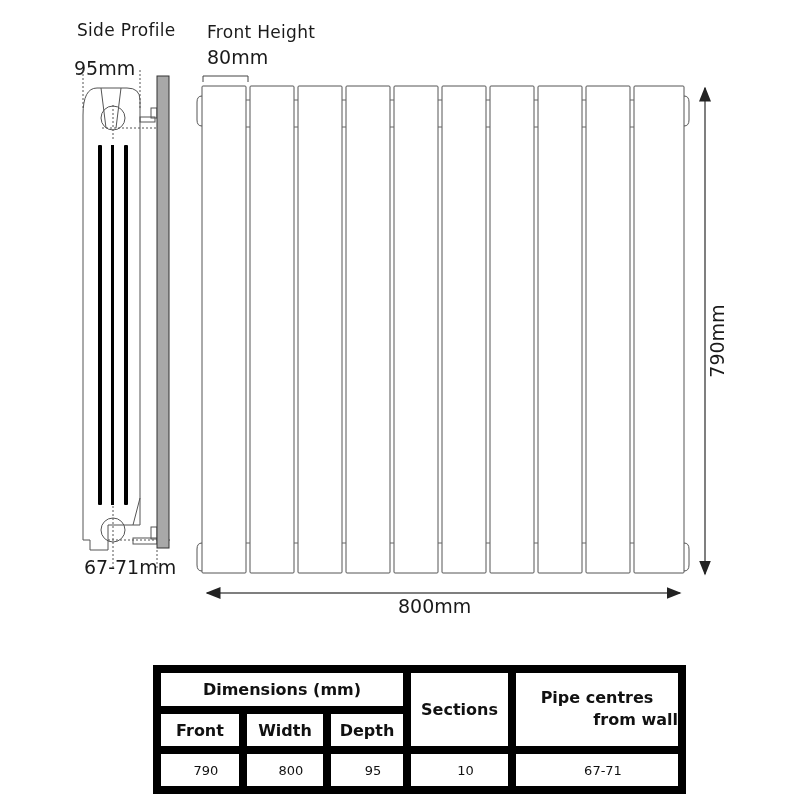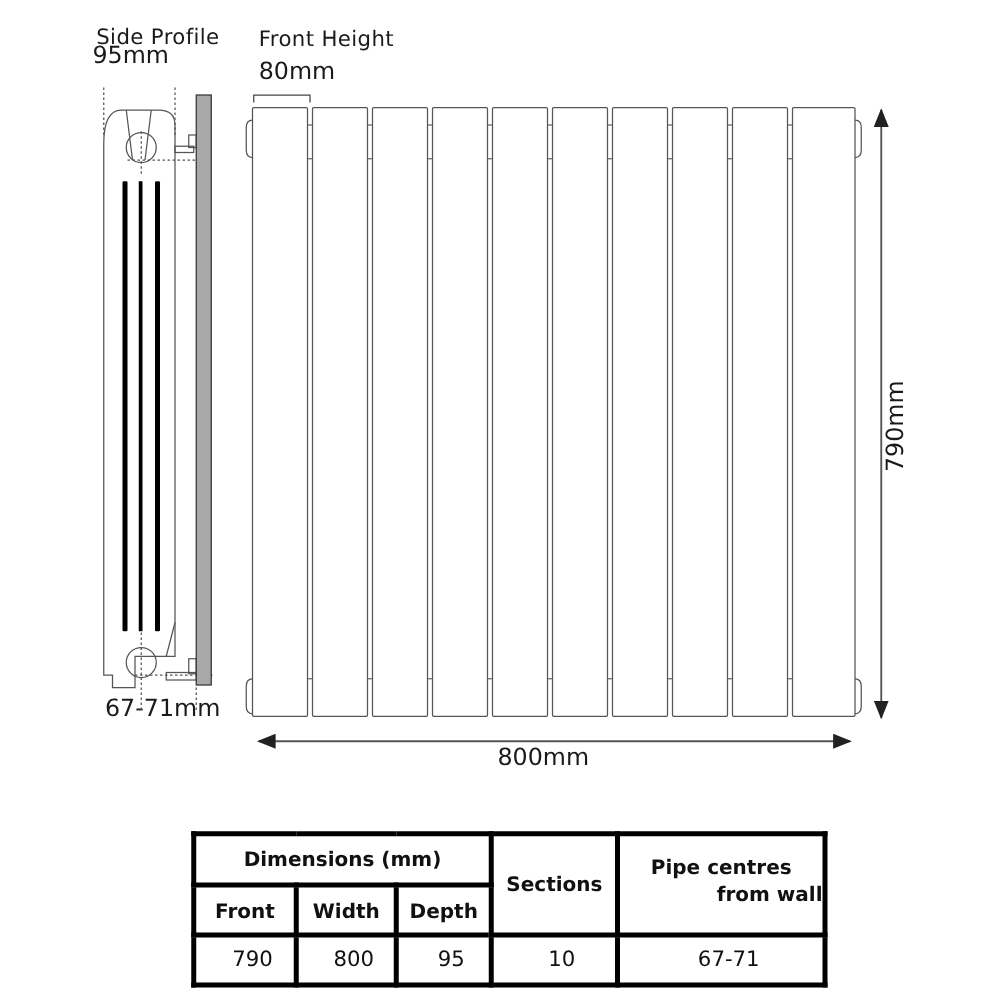--- a/index.html
+++ b/index.html
@@ -4,30 +4,30 @@
 <style>
   html, body { margin: 0; padding: 0; background: #ffffff; }
   body { width: 800px; height: 800px; position: relative; overflow: hidden;
          font-family: "DejaVu Sans", "Liberation Sans", sans-serif; color: #111; }
   .lbl { position: absolute; white-space: nowrap; color: #1a1a1a; }
   .title { font-size: 17px; letter-spacing: 0.3px; }
   .dim { font-size: 19px; }
   svg.diagram { position: absolute; left: 0; top: 0; }
   table.spec { position: absolute; left: 153px; top: 665px; border-collapse: collapse;
                font-family: "DejaVu Sans", "Liberation Sans", sans-serif; }
-  table.spec td { border: 4px solid #000000; text-align: center; padding: 0; }
+  table.spec td { border: 8px solid #000000; text-align: center; padding: 0; }
   table.spec td.h { font-weight: bold; font-size: 16px; }
-  table.spec td.v { font-size: 17px; padding-left: 12px; }
+  table.spec td.v { font-size: 13px; padding-left: 12px; }
 </style>
 </head>
 <body>
 
 <div class="lbl title" style="left:77px; top:20px;">Side Profile</div>
 <div class="lbl title" style="left:207px; top:22px;">Front Height</div>
-<div class="lbl dim" style="left:74px; top:33px;">95mm</div>
+<div class="lbl dim" style="left:74px; top:57px;">95mm</div>
 <div class="lbl dim" style="left:207px; top:46px;">80mm</div>
 <div class="lbl dim" style="left:84px; top:556px;">67-71mm</div>
 <div class="lbl dim" style="left:398px; top:595px;">800mm</div>
 <div class="lbl dim" style="left:680px; top:330px; transform: rotate(-90deg); transform-origin: center;">790mm</div>
 
 <svg class="diagram" width="800" height="800" viewBox="0 0 800 800">
   <defs>
     <marker id="arr" markerWidth="10" markerHeight="8" refX="9" refY="4" orient="auto">
       <path d="M0,0 L10,4 L0,8 Z" fill="#222"></path>
     </marker>

